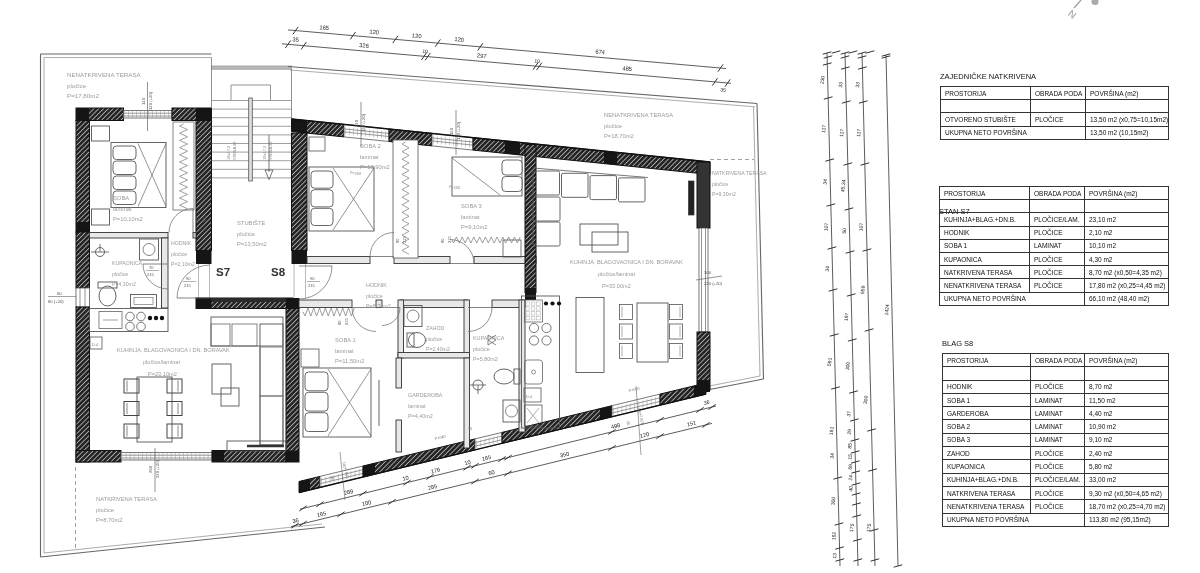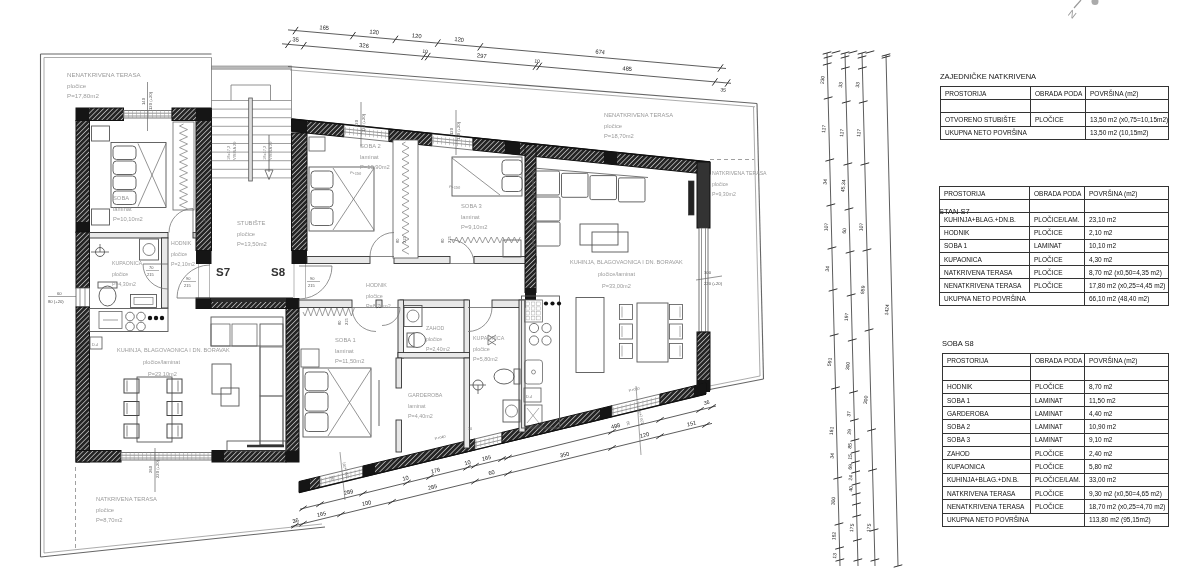--- a/index.html
+++ b/index.html
@@ -884,21 +884,21 @@
   <td style="width:50px;">PLOČICE</td>
   <td>17,80 m2 (x0,25=4,45 m2)</td>
  </tr>
  <tr style="height:13.2px;">
   <td style="width:85px;" colspan="2">UKUPNA NETO POVRŠINA</td>
   <td>66,10 m2 (48,40 m2)</td>
  </tr>
 </tbody>
     </table>
 
-<div class="tlab" style="left:942px;top:339px;">SOBA S8</div>
+<div class="tlab" style="left:942px;top:339px;">BLAG S8</div>
 
 <table class="tbl" style="left:942px;top:353px;width:227px;">
  <tbody>
         <tr style="height:13.3px;">
   <td style="width:83px;">PROSTORIJA</td>
   <td style="width:49px;">OBRADA PODA</td>
   <td>POVRŠINA (m2)</td>
  </tr>
  <tr style="height:13.3px;">
   <td style="width:83px;"></td>

